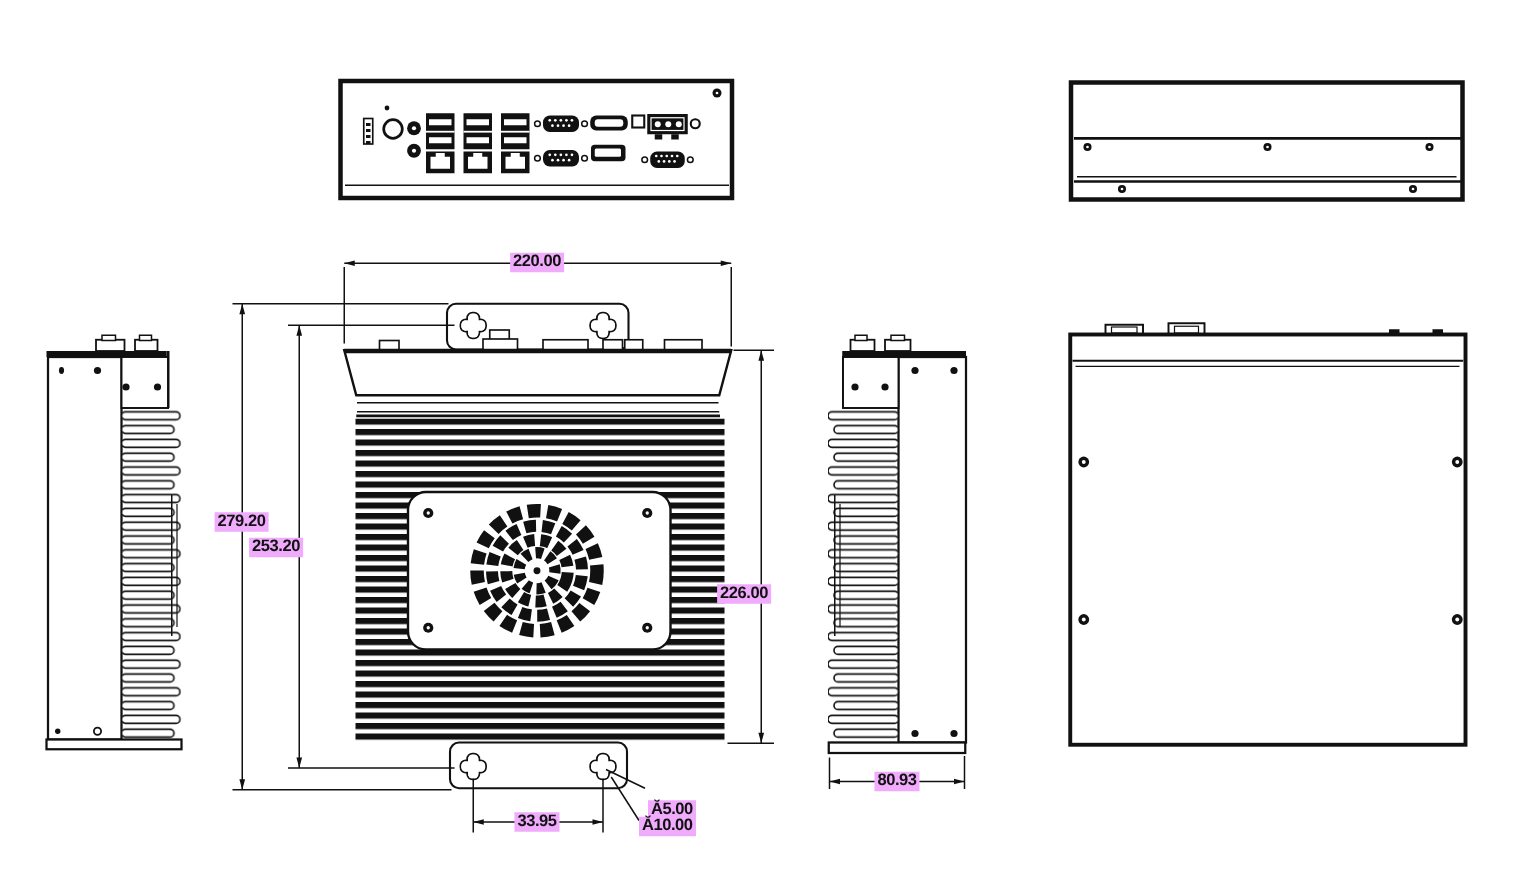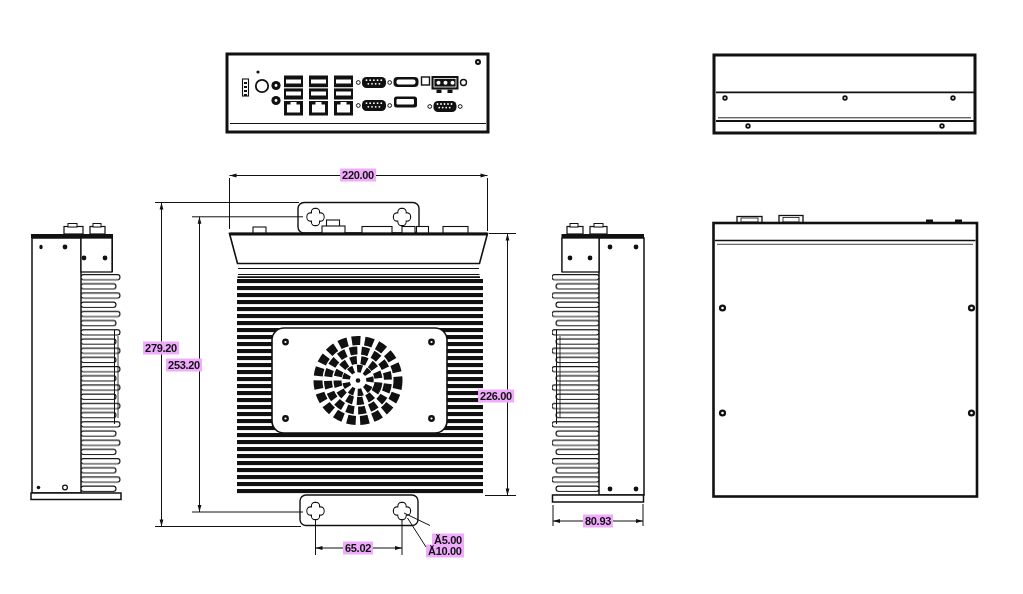--- a/index.html
+++ b/index.html
@@ -339,17 +339,17 @@
     <path d="M404,513 L430,525.5"></path>
     <path d="M407.5,518 L426,547"></path>
   </g>
 </svg>
 
 <div class="dim" style="left:358px;top:175px;">220.00</div>
 <div class="dim" style="left:161px;top:348px;">279.20</div>
 <div class="dim" style="left:184px;top:365px;">253.20</div>
 <div class="dim" style="left:496px;top:365px;margin-top:31px;">226.00</div>
 <div class="dim" style="left:598px;top:521px;">80.93</div>
-<div class="dim" style="left:358px;top:548px;">65.02</div>
+<div class="dim" style="left:358px;top:548px;">33.95</div>
 <div class="dim anchor-left" style="left:432px;top:540px;">Ă5.00</div>
 <div class="dim anchor-left" style="left:426px;top:551px;">Ă10.00</div>
 
 </div>
 
 </body></html>

